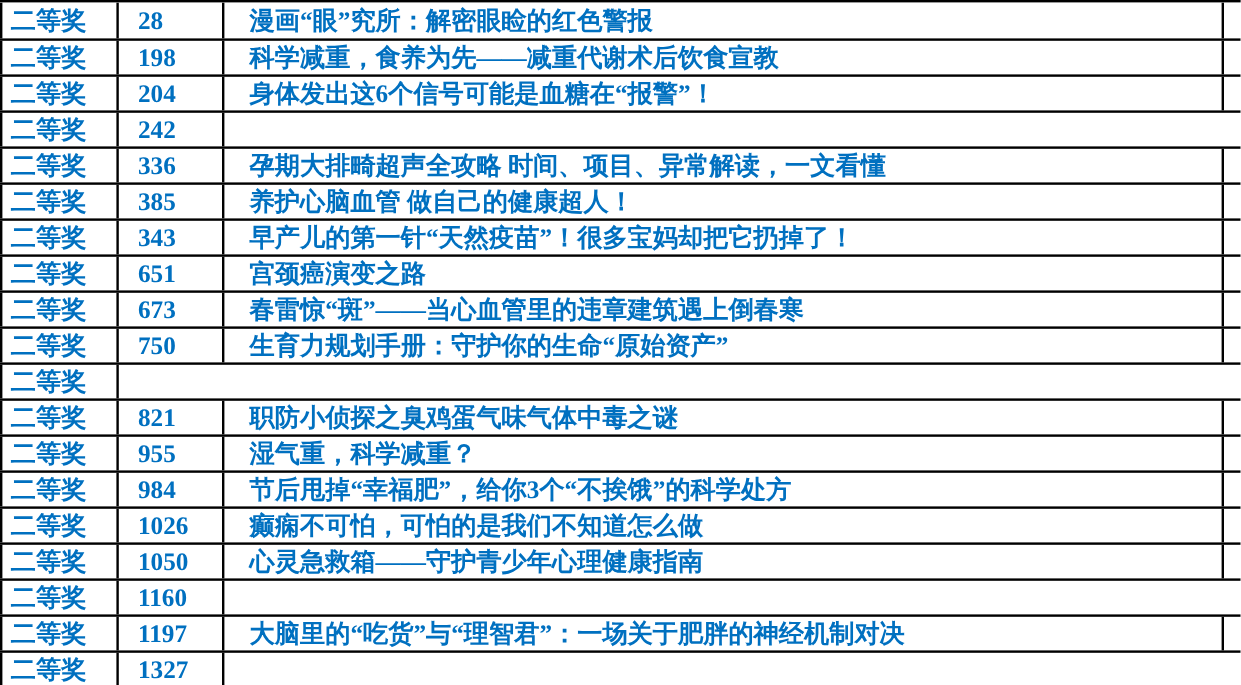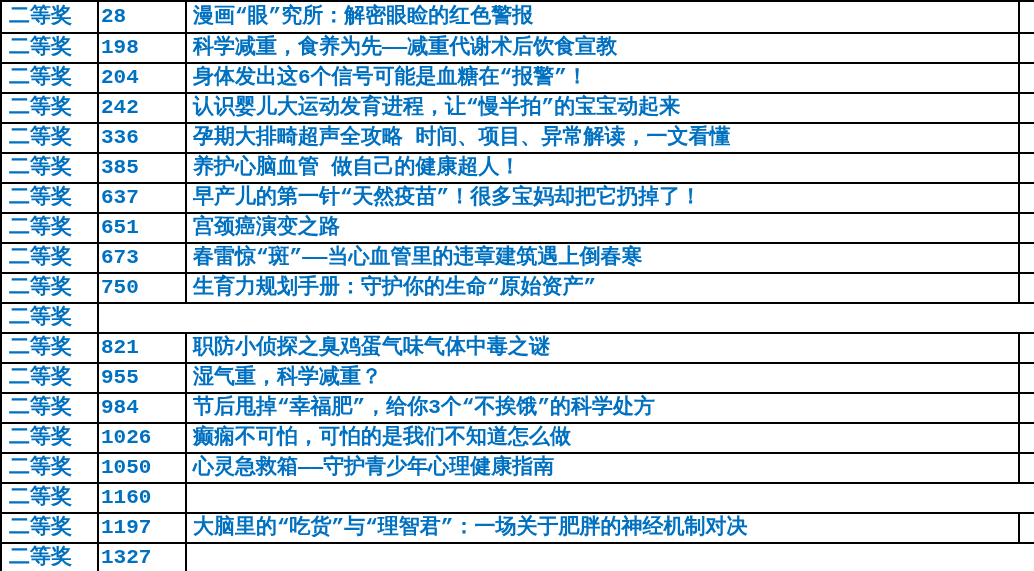--- a/index.html
+++ b/index.html
@@ -8,21 +8,21 @@
     background: #ffffff;
   }
   #viewport {
     position: relative;
     width: 1034px;
     height: 571px;
     overflow: hidden;
     background: #ffffff;
     border-top: 2px solid #000000;
     box-sizing: border-box;
-    font-family: Liberation Mono, monospace;
+    font-family: Liberation Serif, serif;
   }
   .row {
     display: grid;
     grid-template-columns: 97px 88px 833px 16px;
     height: 30px;
     box-sizing: border-box;
   }
   .row + .row {
     border-top: 2px solid #000000;
   }
@@ -32,22 +32,22 @@
     display: flex;
     align-items: center;
     overflow: hidden;
     white-space: nowrap;
     color: var(--text-blue, #0070C0);
     font-weight: bold;
     font-size: 21px;
     line-height: 28px;
   }
   .cell.award  { padding-left: 7px; }
-  .cell.number { padding-left: 2px; }
-  .cell.title  { padding-left: 6px; }
+  .cell.number { padding-left: 16px; }
+  .cell.title  { padding-left: 21px; }
   .cell.spacer { }
 </style>
 </head>
 <body>
 
 <div id="viewport">
   <div class="row">
     <div class="cell award">二等奖</div>
     <div class="cell number">28</div>
     <div class="cell title">漫画“眼”究所：解密眼睑的红色警报</div>
@@ -64,41 +64,40 @@
   <div class="row">
     <div class="cell award">二等奖</div>
     <div class="cell number">204</div>
     <div class="cell title">身体发出这6个信号可能是血糖在“报警”！</div>
     <div class="cell spacer"></div>
   </div>
 
   <div class="row">
     <div class="cell award">二等奖</div>
     <div class="cell number">242</div>
-    <div class="cell title">认识婴儿大运动发育进程，让“慢半拍”的宝宝动起来</div>
     <div class="cell spacer"></div>
   </div>
 
   <div class="row">
     <div class="cell award">二等奖</div>
     <div class="cell number">336</div>
     <div class="cell title">孕期大排畸超声全攻略 时间、项目、异常解读，一文看懂</div>
     <div class="cell spacer"></div>
   </div>
 
   <div class="row">
     <div class="cell award">二等奖</div>
     <div class="cell number">385</div>
     <div class="cell title">养护心脑血管 做自己的健康超人！</div>
     <div class="cell spacer"></div>
   </div>
 
   <div class="row">
     <div class="cell award">二等奖</div>
-    <div class="cell number">637</div>
+    <div class="cell number">343</div>
     <div class="cell title">早产儿的第一针“天然疫苗”！很多宝妈却把它扔掉了！</div>
     <div class="cell spacer"></div>
   </div>
 
   <div class="row">
     <div class="cell award">二等奖</div>
     <div class="cell number">651</div>
     <div class="cell title">宫颈癌演变之路</div>
     <div class="cell spacer"></div>
   </div>

